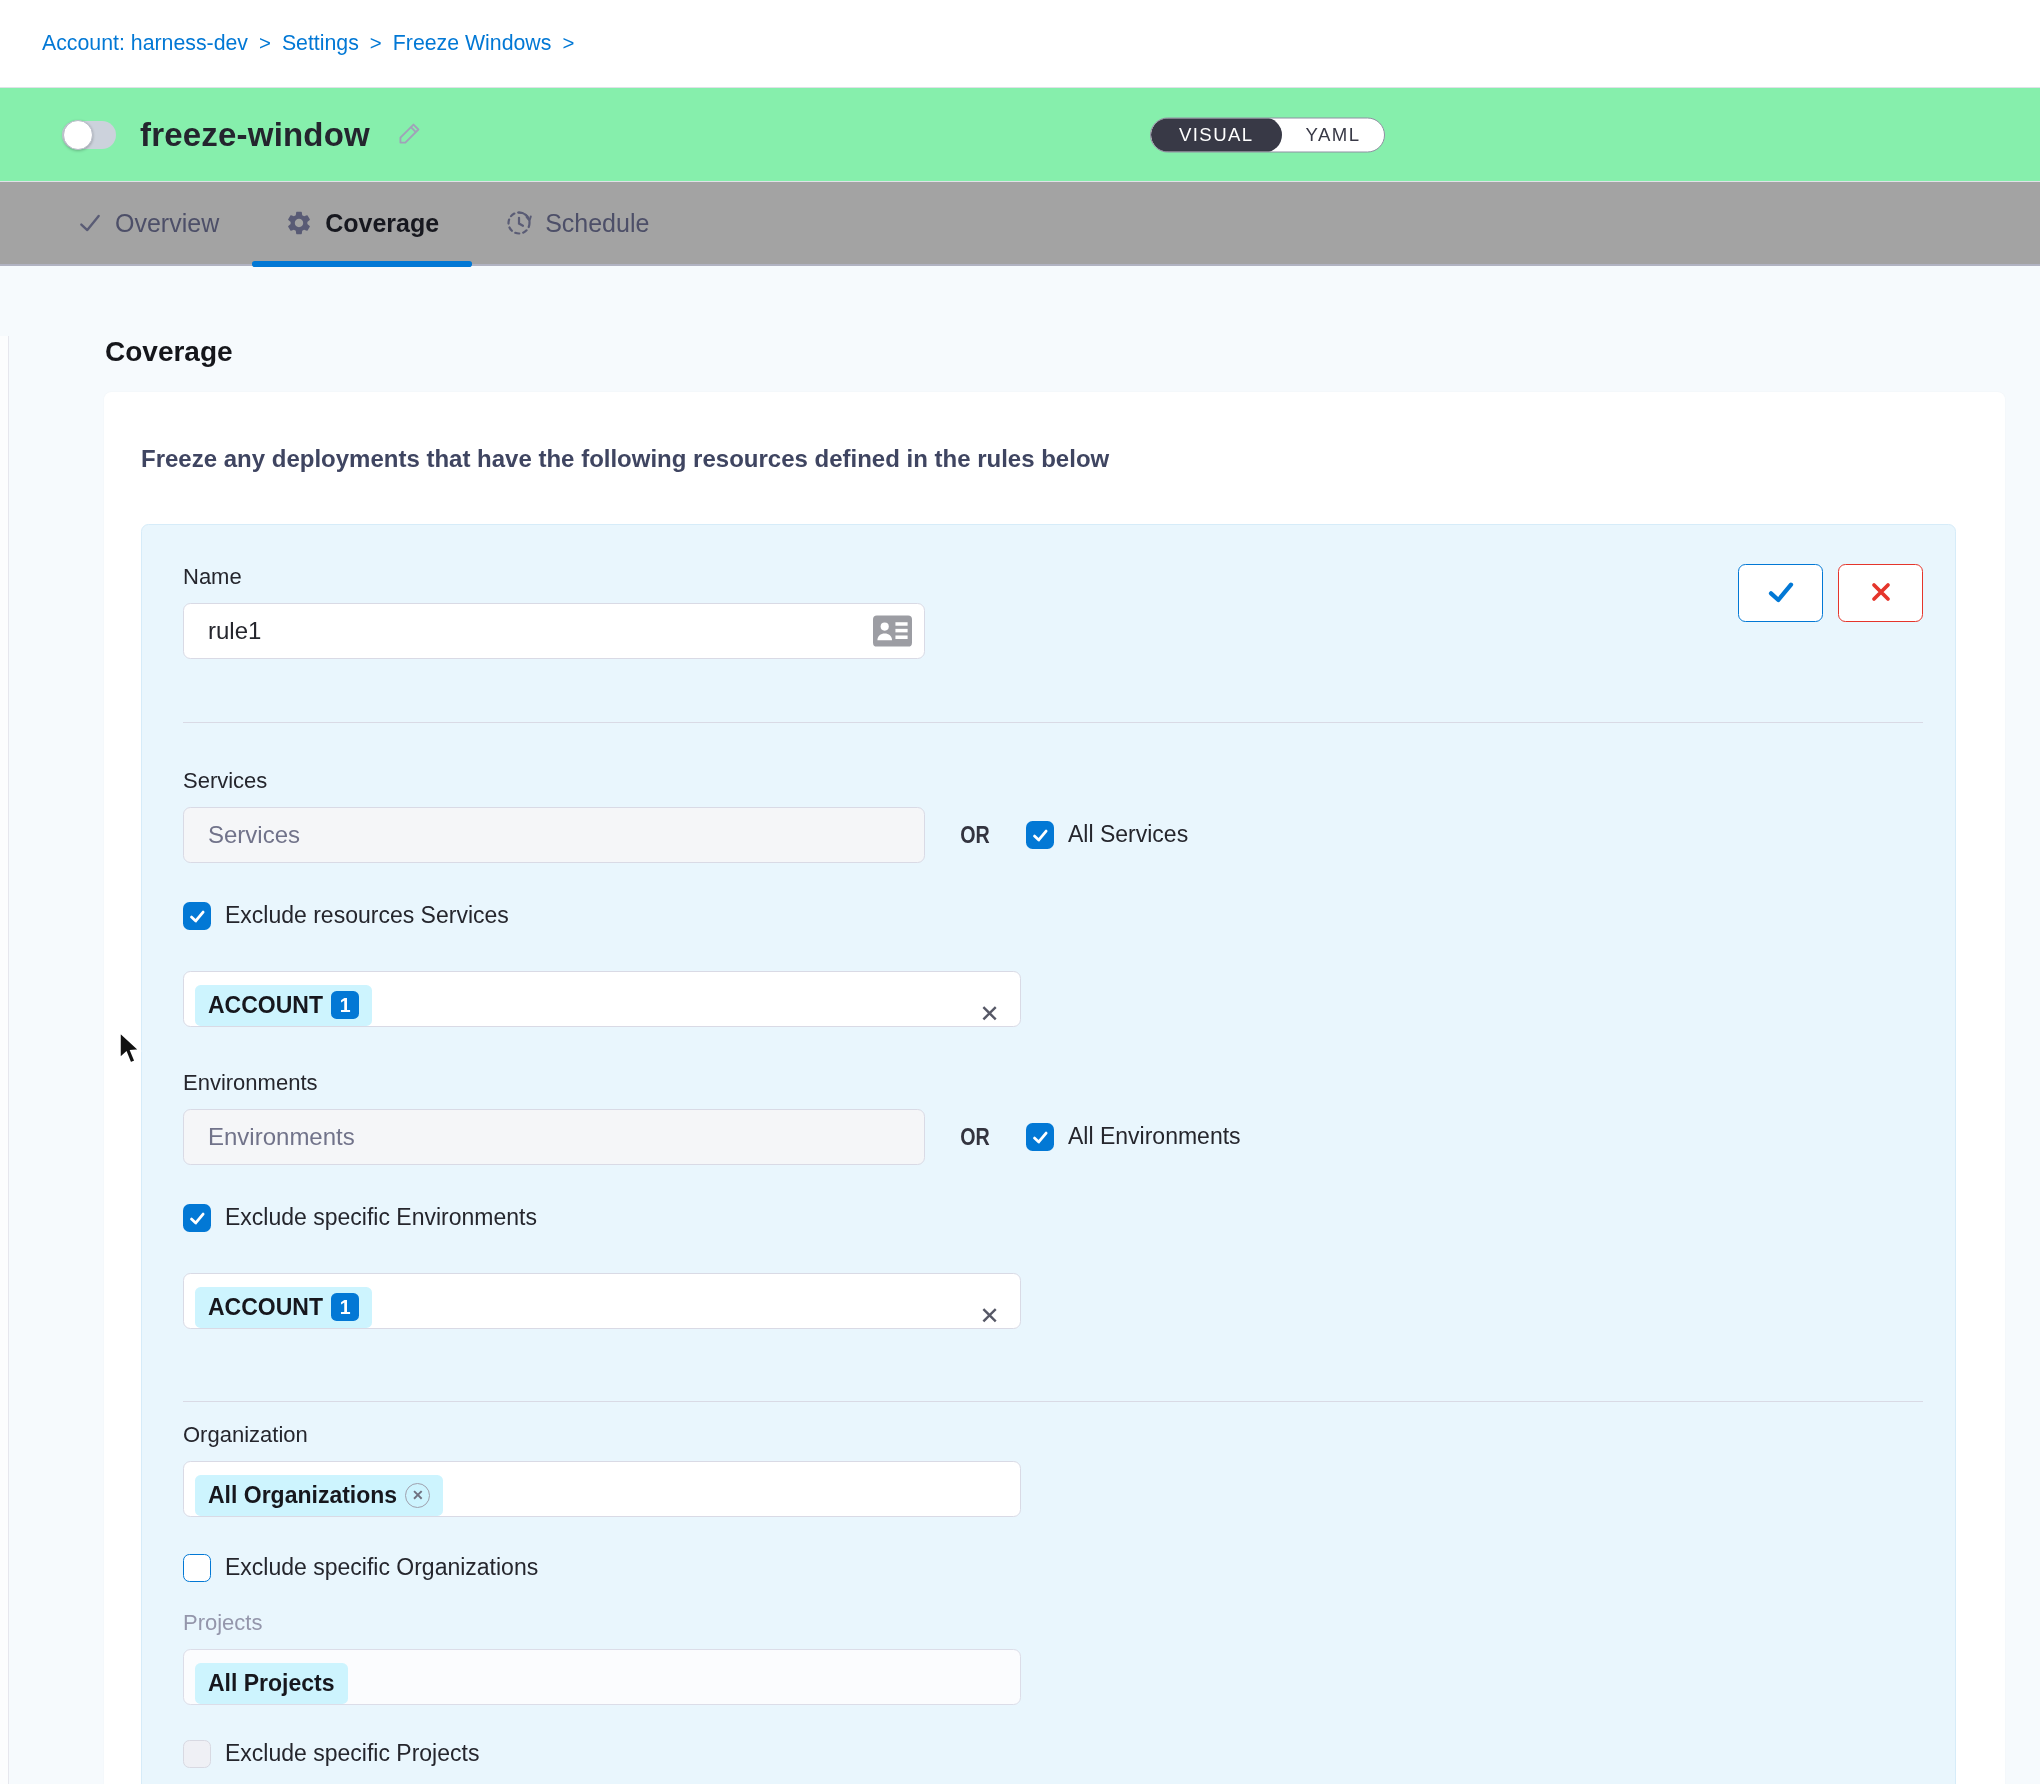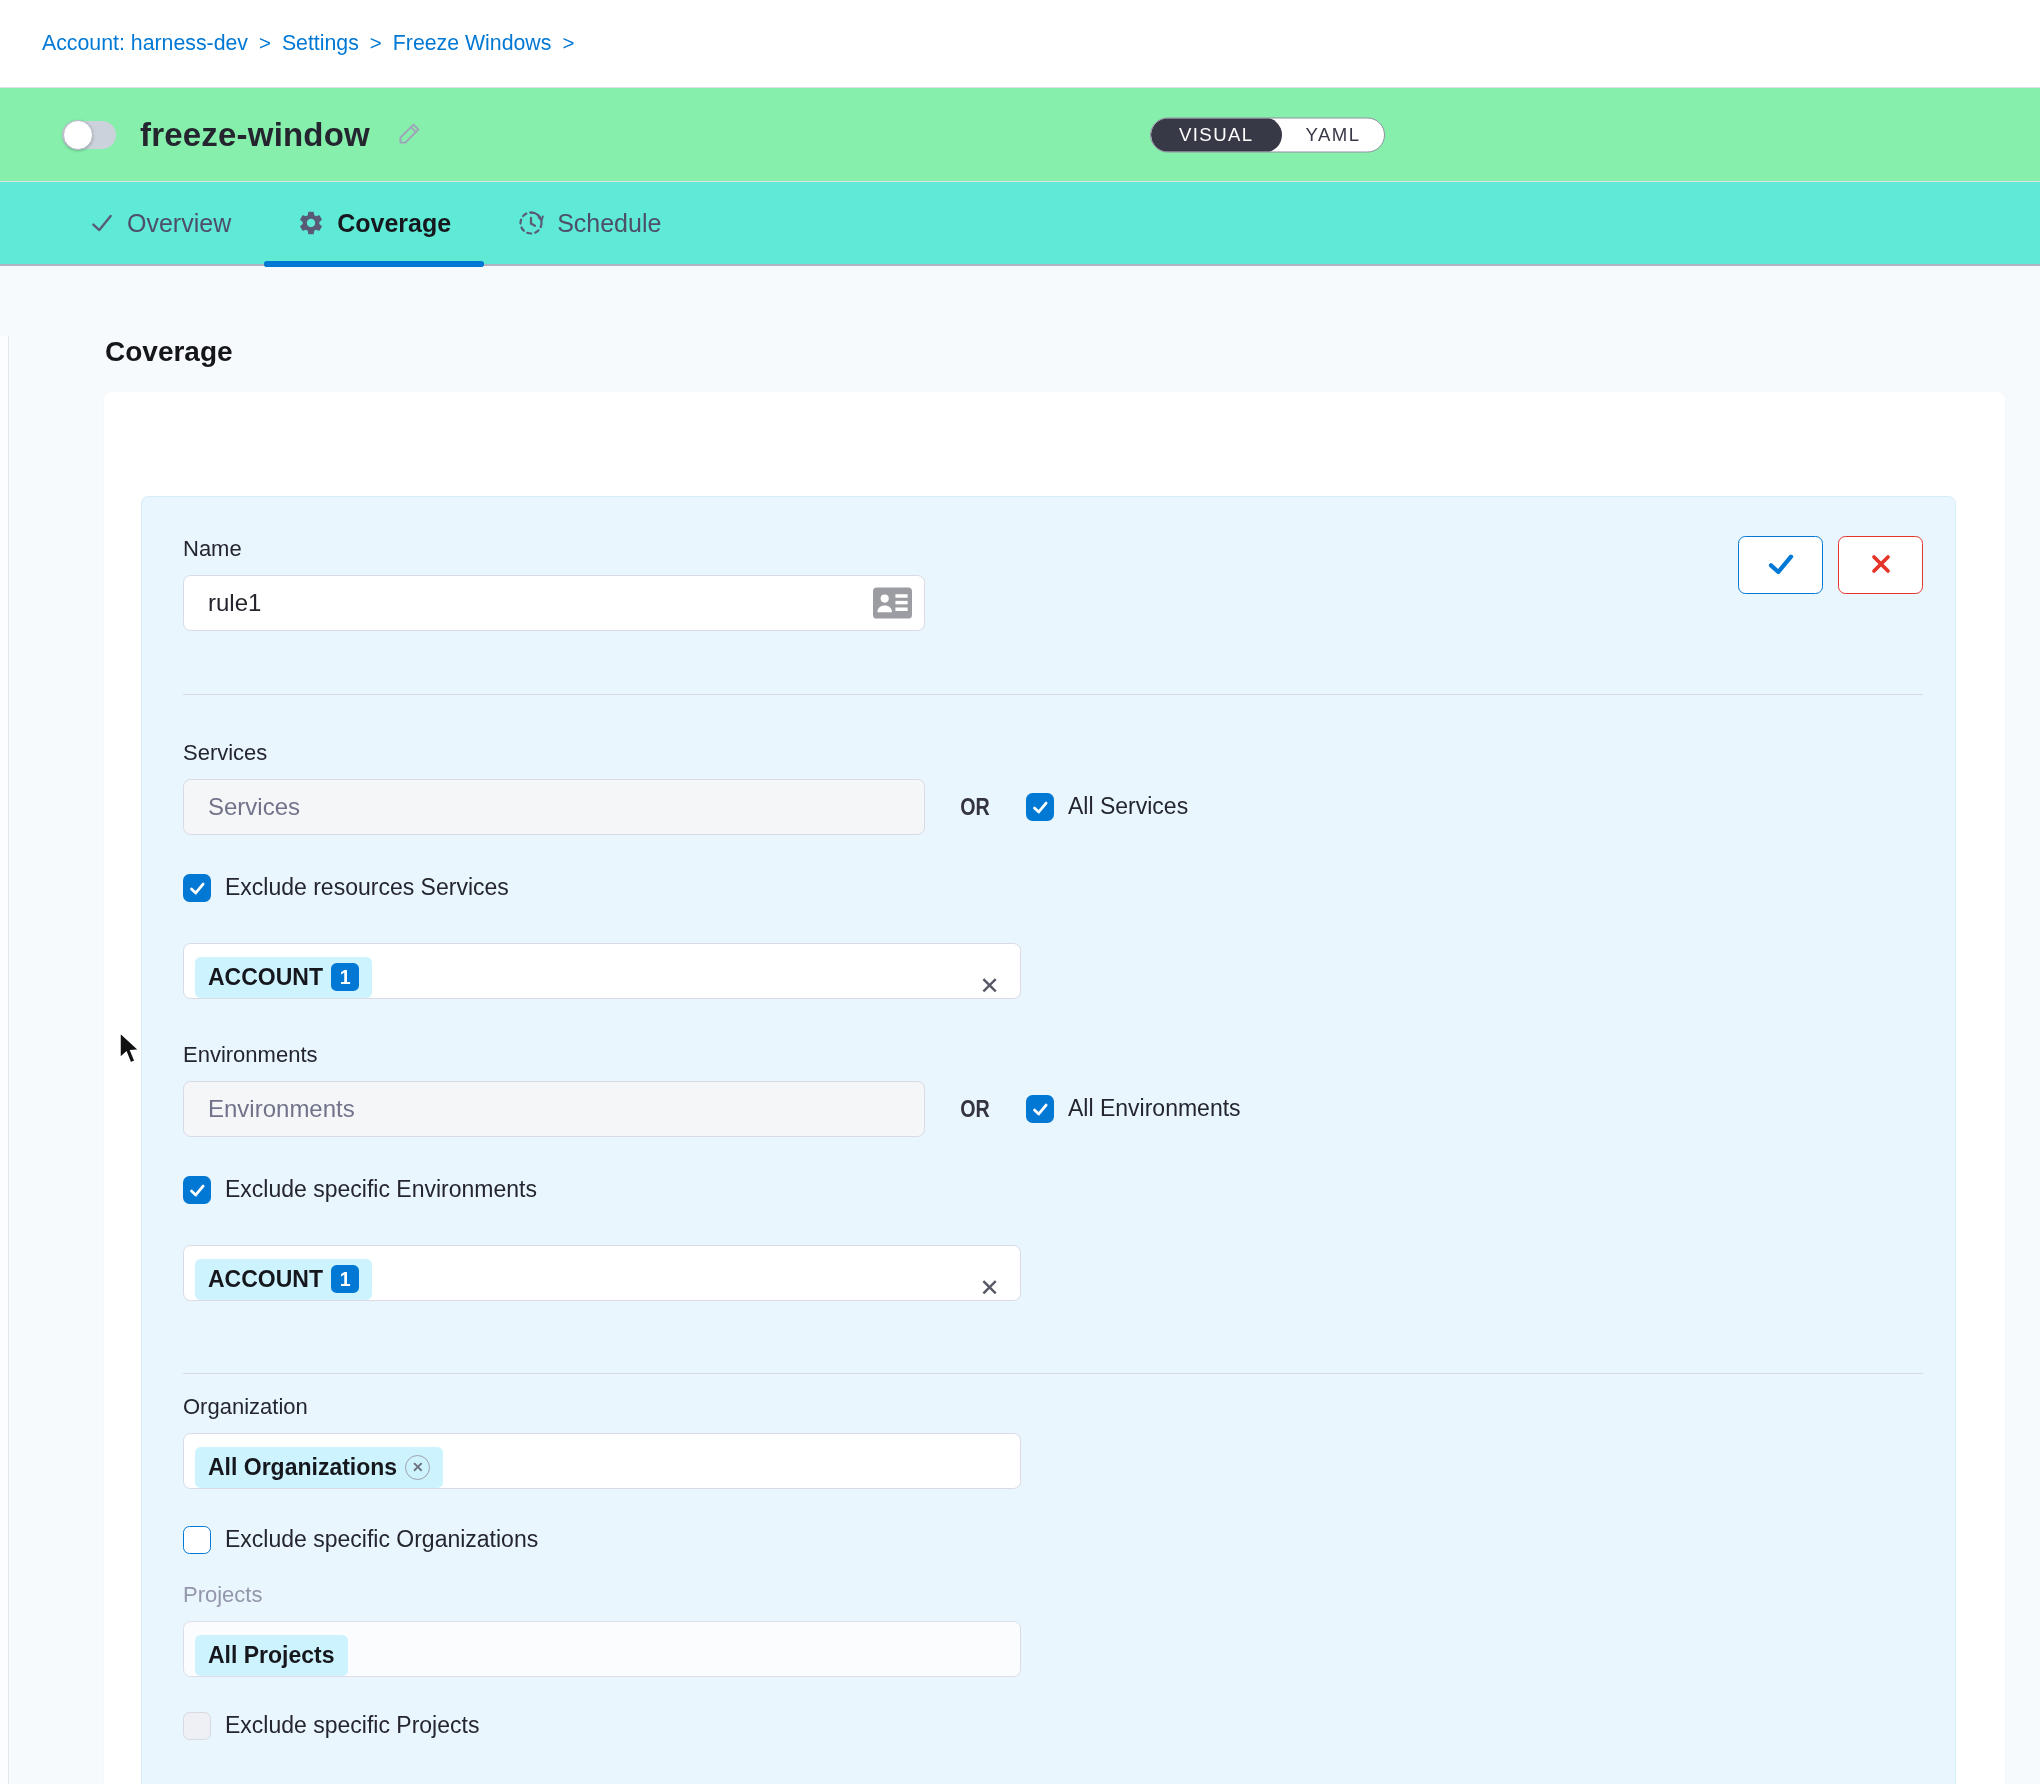--- a/index.html
+++ b/index.html
@@ -22,22 +22,22 @@
   .page-title { font-size:33px; font-weight:bold; color:#24252e; margin-left:24px; letter-spacing:0.2px; }
   .pencil-btn { margin-left:26px; background:none; border:none; cursor:pointer; display:flex; }
   .mode-switch { position:absolute; left:1150px; top:50%; transform:translateY(-50%);
                  height:35px; border:0.9px solid #8f90a2; border-radius:18.6px; background:#fff;
                  display:flex; align-items:center; overflow:hidden; cursor:pointer; }
   .mode-seg { font-size:18.6px; font-weight:normal; letter-spacing:1.4px; padding:0 24px;
               height:35px; display:flex; align-items:center; color:#383946; }
   .mode-seg.active { background:#383946; color:#fff; border-radius:18.6px; padding:0 28px; }
 
   
-  .tab-bar { height:84px; background:#5eead4; border-bottom:2.8px solid #b1b3c2;
-             display:flex; align-items:stretch; padding-left:56px; }
+  .tab-bar { height:84px; background:#a3a3a3; border-bottom:2.8px solid #b1b3c2;
+             display:flex; align-items:stretch; padding-left:44px; }
   .tab { display:flex; align-items:center; gap:12px; padding:0 33px; font-size:25px;
          color:#4d4f68; position:relative; cursor:pointer; }
   .tab .ticon { display:flex; }
   .tab.active { color:#17181f; font-weight:bold; }
   .tab.active .underline { position:absolute; left:0; right:0; bottom:-2.8px; height:5.6px;
                            background:#0278d5; border-radius:2.8px; }
 
   
   .content { position:relative; }
   .left-sliver { position:absolute; left:0; top:0; width:9.3px; height:1608px;
@@ -172,20 +172,21 @@
     <span>Schedule</span>
   </div>
 </div>
 
 <div class="content">
   <div class="left-sliver"></div>
 
   <h2 class="section-title">Coverage</h2>
 
   <div class="card">
+    <p class="card-intro">Freeze any deployments that have the following resources defined in the rules below</p>
 
     <div class="panel">
 
       <div class="panel-head">
         <div>
           <div class="field-label">Name</div>
           <div class="text-input-wrap">
             <input class="text-input" type="text" value="rule1" style="">
             <span class="idcard-icon">
               <svg width="39" height="32" viewBox="0 0 40 32">

